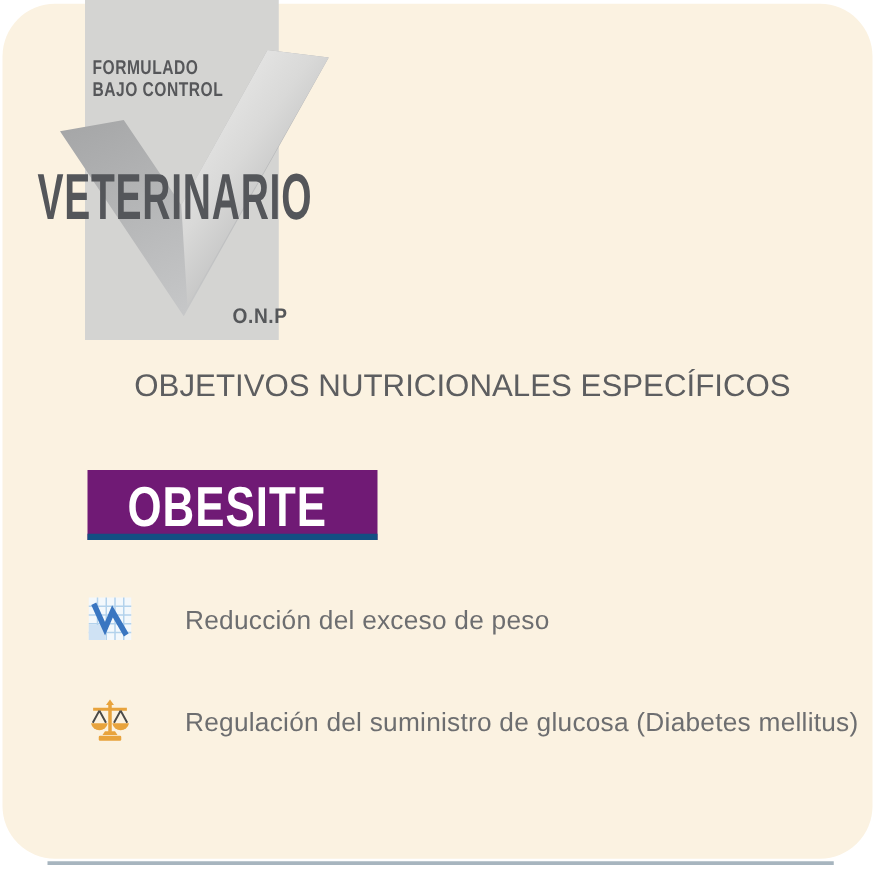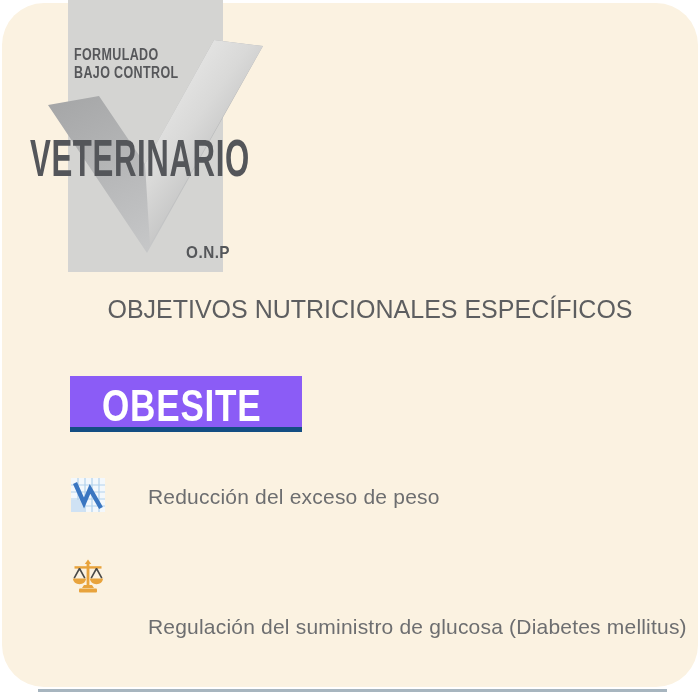--- a/index.html
+++ b/index.html
@@ -34,37 +34,37 @@
   
   .heading-line{
     position:absolute;left:0;right:0;text-align:center;color:#5d5e60;
     font-size:25px;letter-spacing:0;white-space:nowrap;padding-left:40px;
   }
   .heading-line1{top:295px;}
   .heading-line2{top:331px;}
   
   .banner{
     position:absolute;left:70px;top:376px;width:232px;height:51px;
-    background:#8b5cf6;border-bottom:5px solid #134e83;
+    background:#701a75;border-bottom:5px solid #134e83;
   }
   .banner-text{
     position:absolute;left:32px;top:4px;line-height:51px;
     font-size:45px;font-weight:bold;color:#ffffff;letter-spacing:1px;
     transform:scaleX(.78);transform-origin:left top;white-space:nowrap;
   }
   
   .benefit-icon{position:absolute;left:70px;width:36px;height:36px;}
   .benefit-icon-1{top:477px;}
   .benefit-icon-2{top:559px;}
   .benefit-label{
     position:absolute;left:148px;font-size:21px;color:#6d6e70;white-space:nowrap;
     letter-spacing:.2px;
   }
   .benefit-label-1{top:485px;}
-  .benefit-label-2{top:567px;margin-top:48px;}
+  .benefit-label-2{top:567px;}
 </style>
 </head>
 <body>
 
 <div class="stage">
 
   <div class="card"></div>
 
   <div>
     <svg class="logo-svg" width="300" height="280" viewBox="0 0 300 280">

